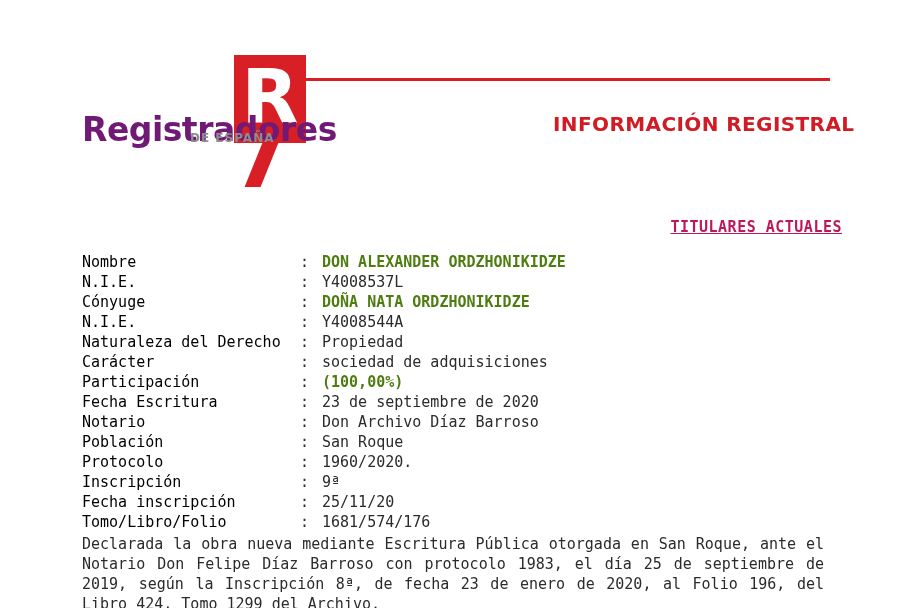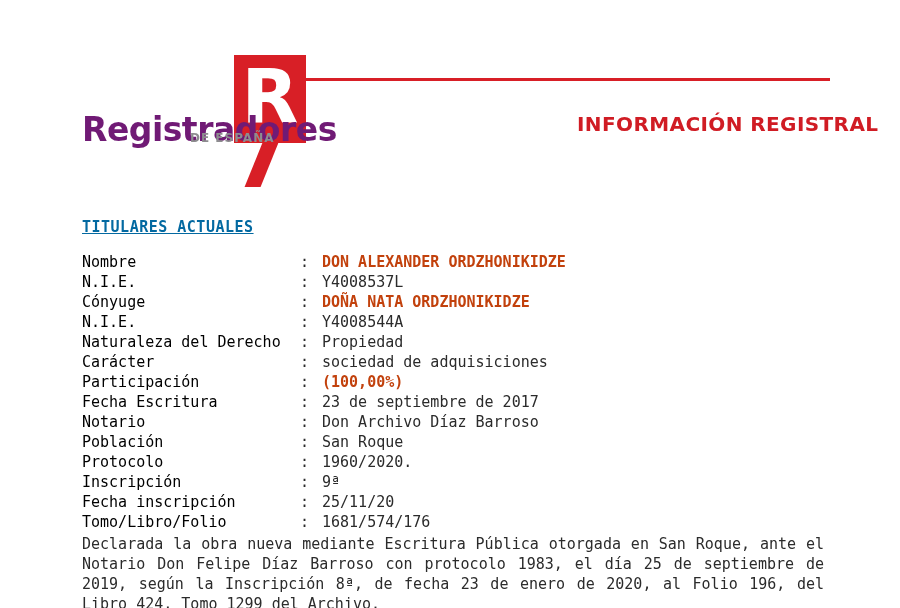--- a/index.html
+++ b/index.html
@@ -92,45 +92,46 @@
     position: absolute;
     left: 300px;
     top: 78px;
     width: 530px;
     height: 3px;
     background: #d81f26;
   }
 
   .header-title {
     position: absolute;
-    left: 577px;
+    left: 553px;
     top: 112px;
     font-family: "DejaVu Sans", sans-serif;
     font-size: 20px;
     font-weight: bold;
     color: #d01c24;
     letter-spacing: 0.4px;
   }
 
   
   .content {
     position: absolute;
     left: 82px;
     top: 218px;
     width: 760px;
   }
 
   .section-title {
     font-family: "DejaVu Sans Mono", monospace;
     font-size: 15px;
     font-weight: bold;
-    color: #0369a1;
+    color: #be185d;
     text-decoration: underline;
     letter-spacing: 0.5px;
     margin-bottom: 16px;
+    text-align: right;
   }
 
   .field-table {
     border-collapse: collapse;
     font-size: 15px;
     line-height: 20px;
   }
   .field-table td {
     padding: 0;
     vertical-align: top;
@@ -143,21 +144,21 @@
   }
   td.f-colon {
     width: 22px;
     color: #2b2b2b;
   }
   td.f-value {
     color: #2b2b2b;
   }
   td.f-value.bold {
     font-weight: bold;
-    color: #c2410c;
+    color: #4d7c0f;
   }
 
   .paragraph {
     margin-top: 2px;
     font-size: 15px;
     line-height: 20px;
     text-align: justify;
     width: 742px;
     color: #2b2b2b;
     font-family: "DejaVu Sans Mono", monospace;
@@ -220,21 +221,21 @@
           <td class="f-value">sociedad de adquisiciones</td>
         </tr>
         <tr>
           <td class="f-label">Participación</td>
           <td class="f-colon">:</td>
           <td class="f-value bold">(100,00%)</td>
         </tr>
         <tr>
           <td class="f-label">Fecha Escritura</td>
           <td class="f-colon">:</td>
-          <td class="f-value">23 de septiembre de 2017</td>
+          <td class="f-value">23 de septiembre de 2020</td>
         </tr>
         <tr>
           <td class="f-label">Notario</td>
           <td class="f-colon">:</td>
           <td class="f-value">Don Archivo Díaz Barroso</td>
         </tr>
         <tr>
           <td class="f-label">Población</td>
           <td class="f-colon">:</td>
           <td class="f-value">San Roque</td>

